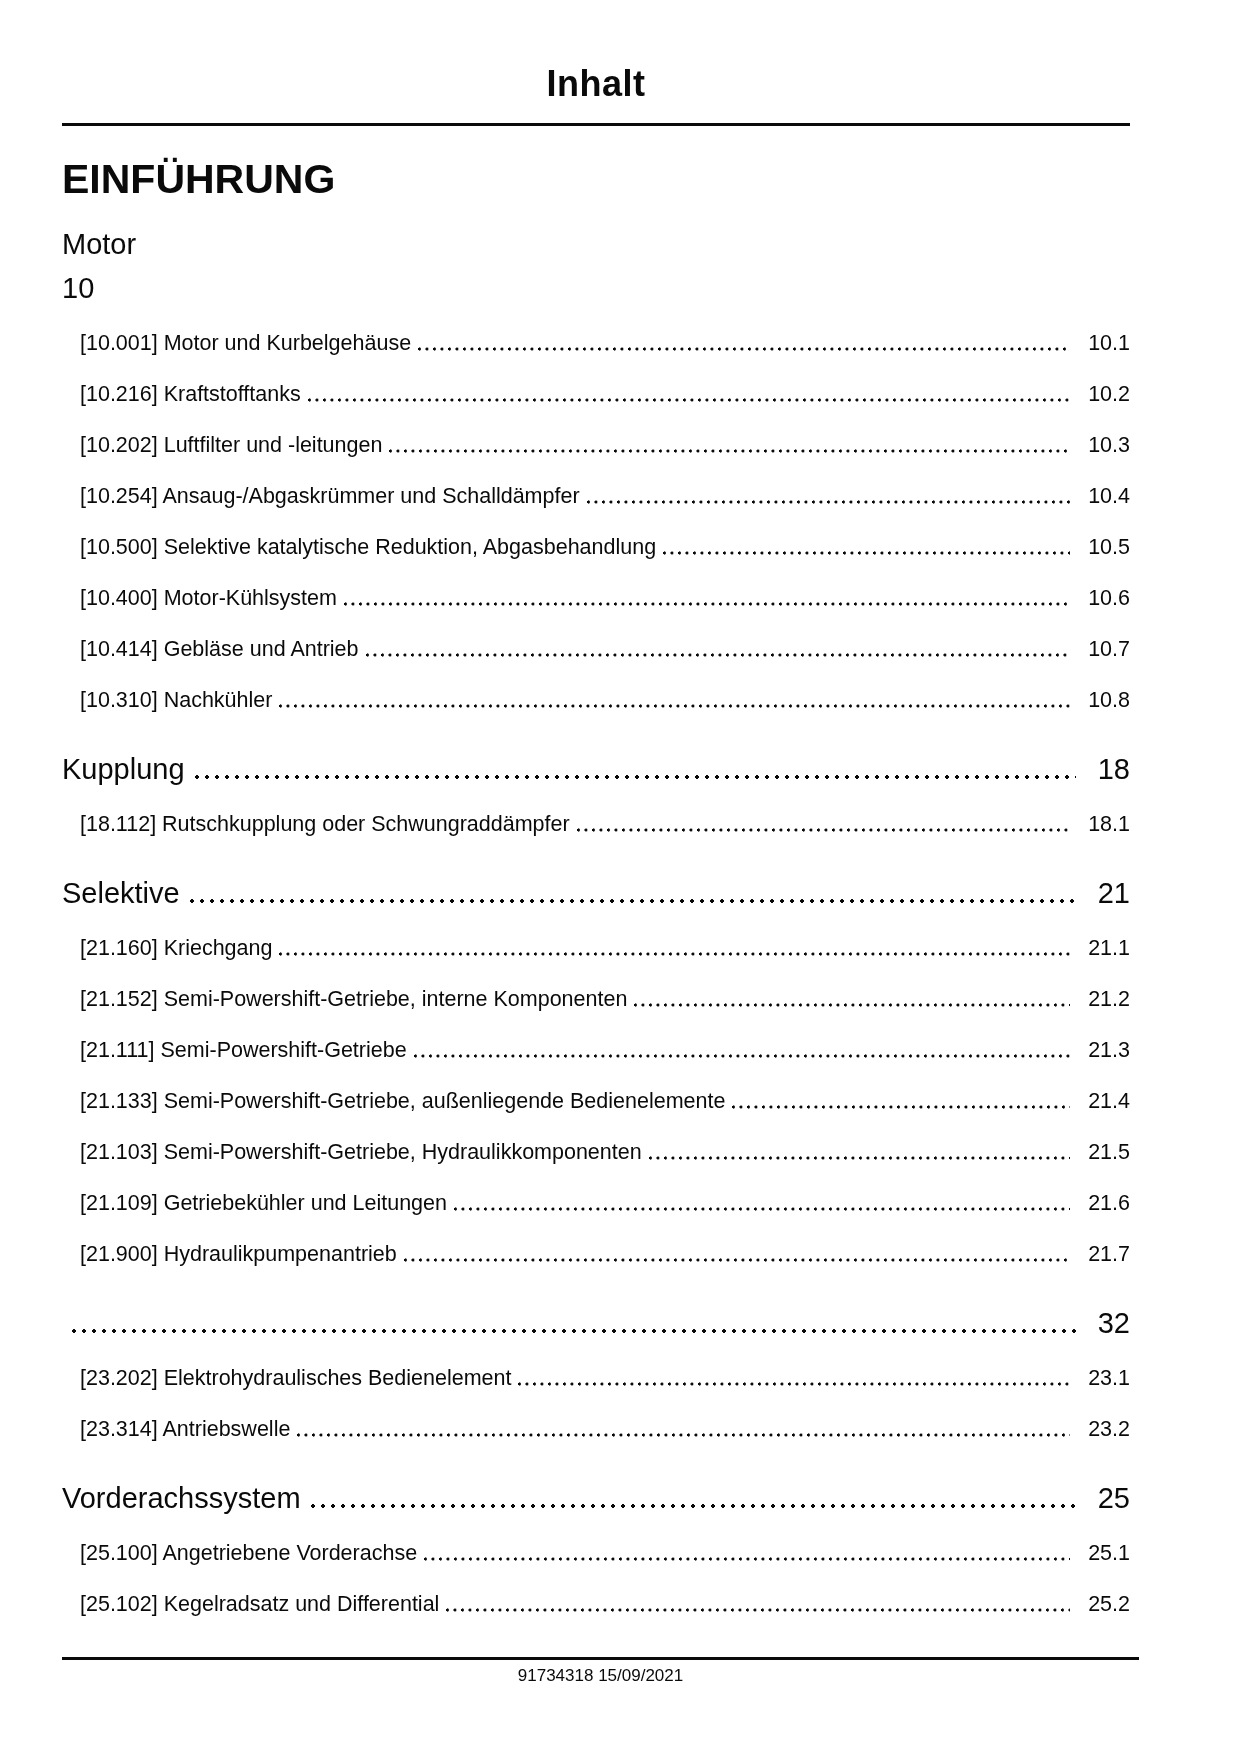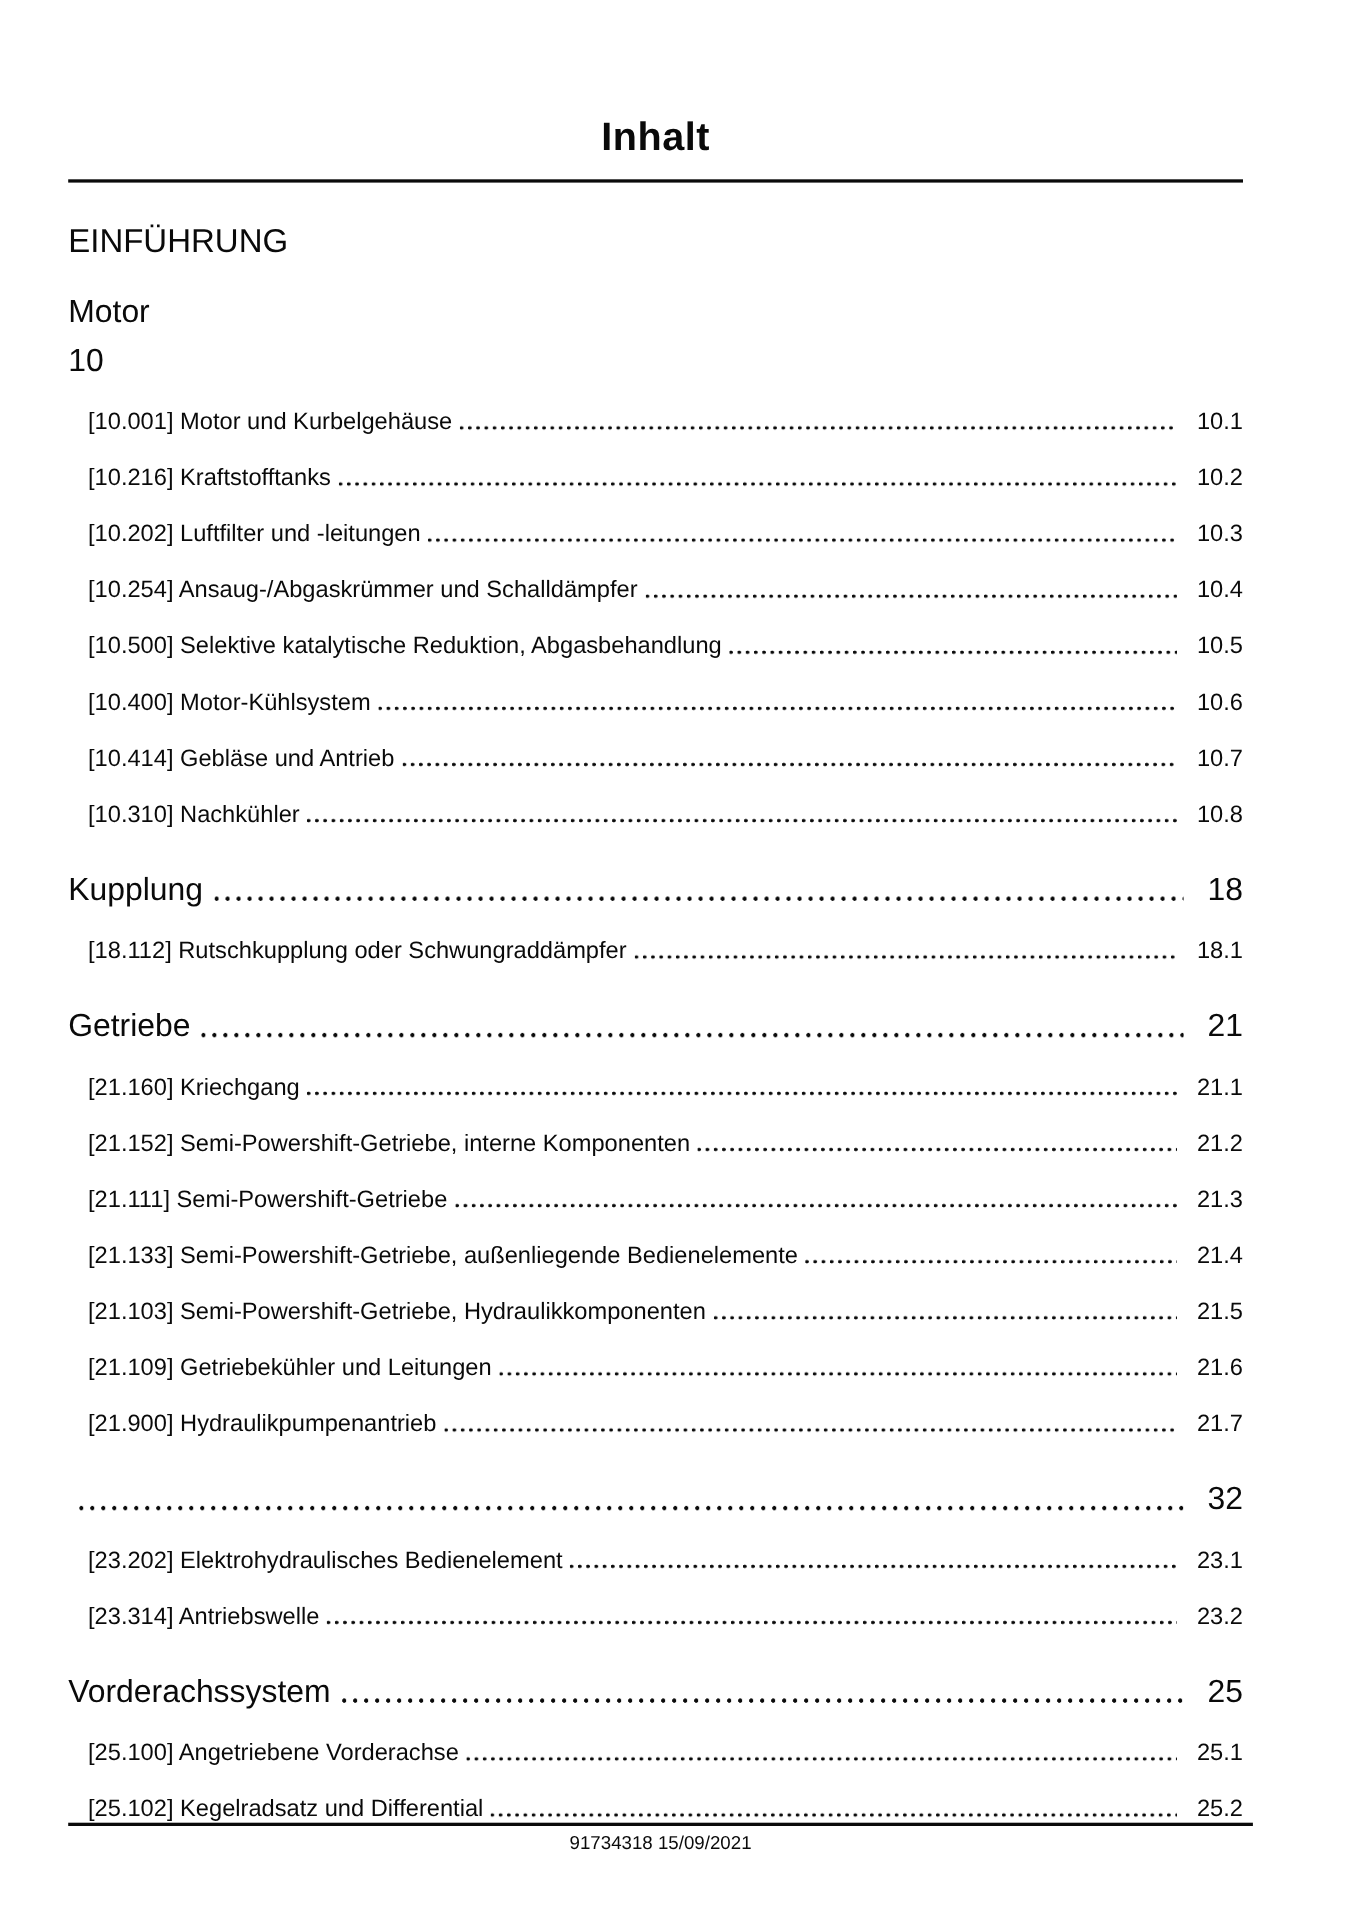--- a/index.html
+++ b/index.html
@@ -9,37 +9,37 @@
     position: relative;
     color: #0a0a0a;
     font-family: "Liberation Sans", "DejaVu Sans", sans-serif;
     overflow: hidden;
   }
   .page {
     position: absolute; inset: 0;
     padding: 0 111px 0 62px;
   }
   .doc-title {
-    margin-top: 106px;
+    margin-top: 66px;
     font-size: 36px;
     line-height: 36px;
     font-weight: 700;
     text-align: center;
     letter-spacing: 0.5px;
   }
   .rule {
     height: 3px;
     background: #0a0a0a;
   }
   .rule-top { margin-top: 21px; }
   .intro-heading {
     margin-top: 37px;
-    font-size: 30px;
+    font-size: 41px;
     line-height: 33px;
-    font-weight: 400;
+    font-weight: 700;
   }
   .toc-row {
     display: flex;
     align-items: baseline;
     white-space: nowrap;
   }
   .toc-row.section {
     font-size: 29px;
     line-height: 33px;
     margin-top: 40px;
@@ -137,21 +137,21 @@
         <span class="label">Kupplung</span>
         <span class="leader"></span>
         <span class="pagenum">18</span>
       </div>
       <div class="toc-row entry">
         <span class="label">[18.112] Rutschkupplung oder Schwungraddämpfer</span>
         <span class="leader"></span>
         <span class="pagenum">18.1</span>
       </div>
       <div class="toc-row section">
-        <span class="label">Getriebe</span>
+        <span class="label">Selektive</span>
         <span class="leader"></span>
         <span class="pagenum">21</span>
       </div>
       <div class="toc-row entry">
         <span class="label">[21.160] Kriechgang</span>
         <span class="leader"></span>
         <span class="pagenum">21.1</span>
       </div>
       <div class="toc-row entry">
         <span class="label">[21.152] Semi-Powershift-Getriebe, interne Komponenten</span>

